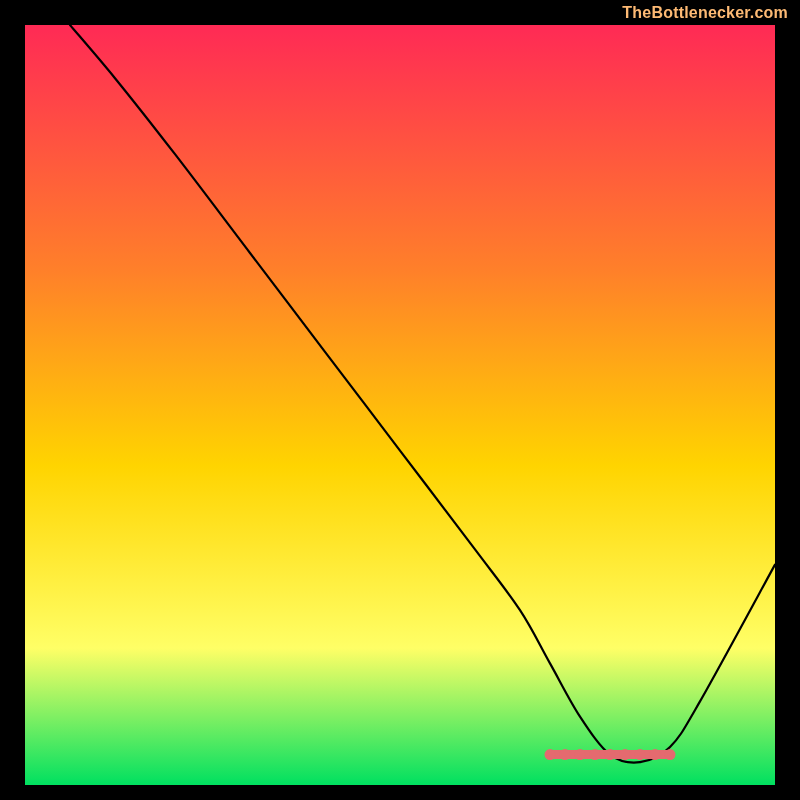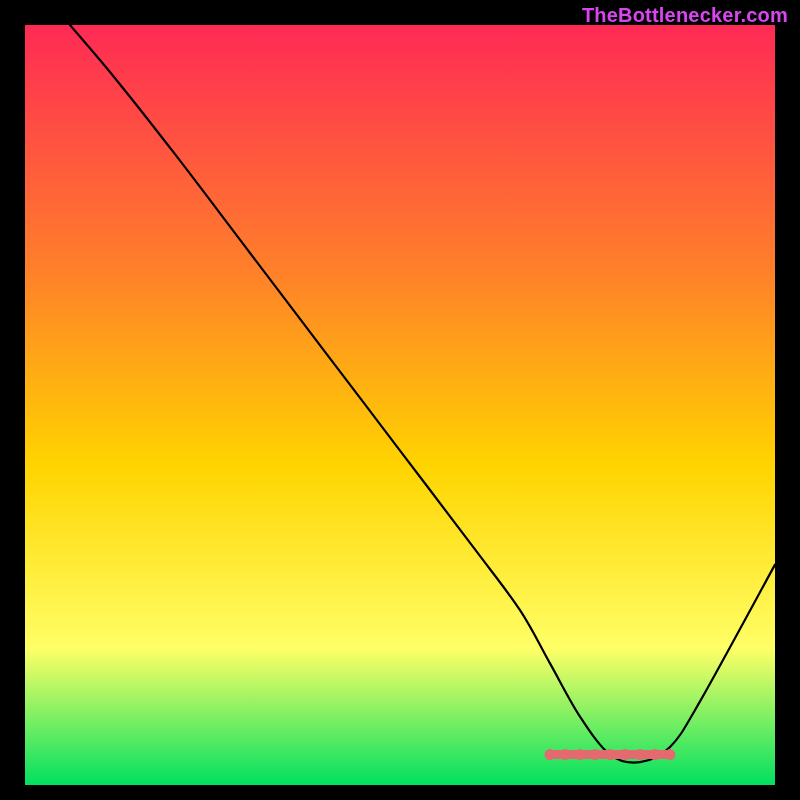--- a/index.html
+++ b/index.html
@@ -8,23 +8,23 @@
     position: relative;
     width: 800px;
     height: 800px;
     background: #000;
   }
   .watermark {
     position: absolute;
     top: 4px;
     right: 12px;
     font-family: Arial, Helvetica, sans-serif;
-    font-size: 20px;
+    font-size: 16px;
     font-weight: 600;
-    color: #d946ef;
+    color: #fdba74;
     letter-spacing: 0.2px;
     user-select: none;
   }
   svg { display: block; }
 </style>
 </head>
 <body>
 
 <div class="stage">
 

